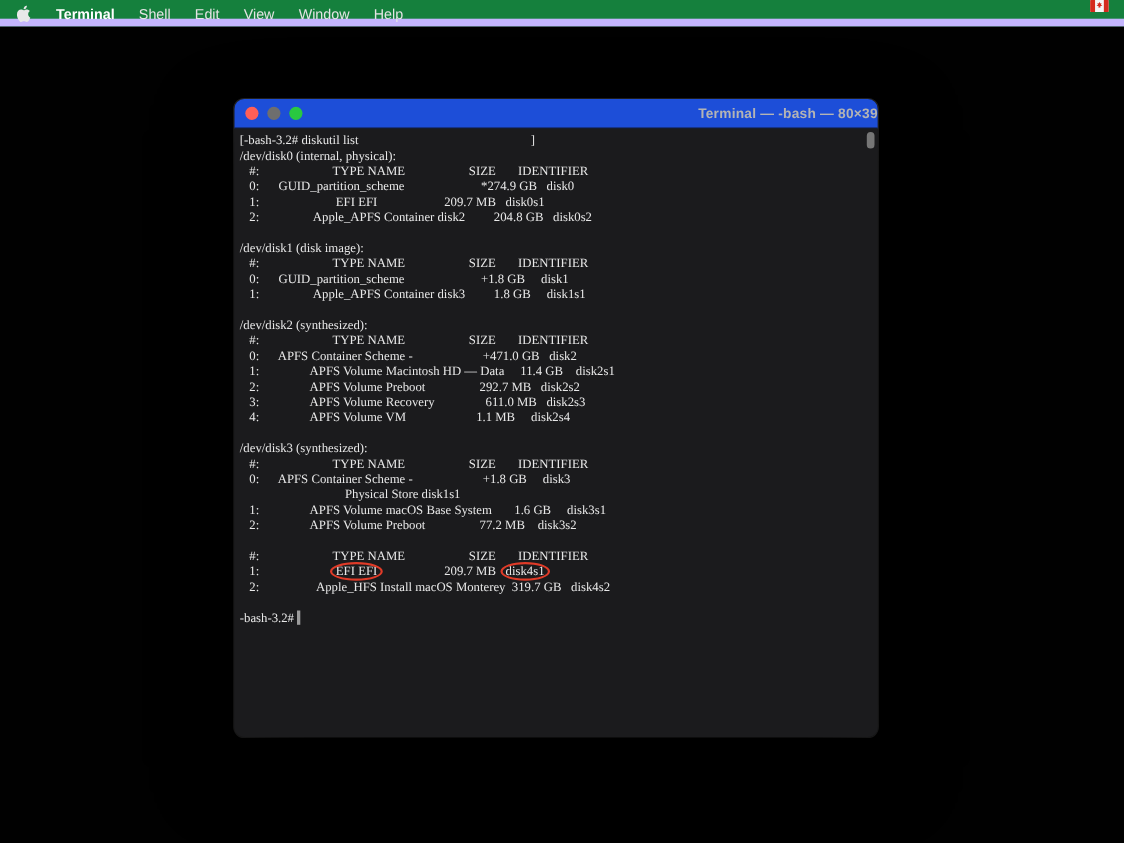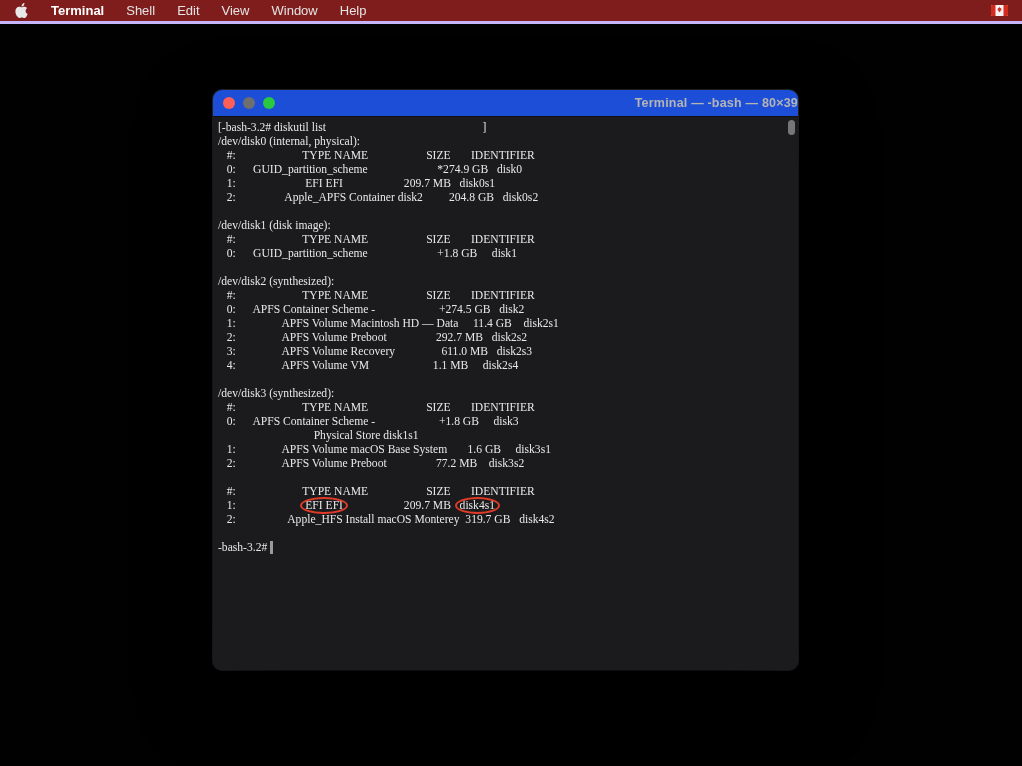--- a/index.html
+++ b/index.html
@@ -4,22 +4,22 @@
 <style>
   * { margin:0; padding:0; box-sizing:border-box; }
   html,body { width:1022px; height:766px; overflow:hidden; background:#000; }
   body { font-family:"Liberation Sans", sans-serif; }
 
   .desktop { position:relative; width:1022px; height:766px; background:#010101; }
 
   
   .menubar {
     position:absolute; top:0; left:0; right:0; height:24px;
-    background:#7f1d1d; border-bottom:3px solid #c4b5fd;
-    display:flex; align-items:center; color:#e4e4e4; font-size:13px;
+    background:#15803d; border-bottom:7px solid #c4b5fd;
+    display:flex; align-items:flex-start; color:#e4e4e4; font-size:13px;
   }
   .menu-item { padding:0 11px; height:24px; display:flex; align-items:center; cursor:default; }
   .menu-item.apple { padding:0 12px 0 15px; }
   .menu-item.app-name { font-weight:700; color:#ffffff; }
   .menubar-right { margin-left:auto; display:flex; align-items:center; padding-right:14px; }
   .flag { width:17px; height:11px; border-radius:1px; overflow:hidden; display:block; }
 
   
   .window {
     position:absolute; left:213px; top:90px; width:585px; height:580px;
@@ -100,24 +100,25 @@
           <div class="term-line"><span>[-bash-3.2# diskutil list                                                      </span><span>]</span></div>
           <div class="term-line"><span>/dev/disk0 (internal, physical):</span></div>
           <div class="term-line"><span>   #:                       </span><span>TYPE NAME</span><span>                    </span><span>SIZE</span><span>       </span><span>IDENTIFIER</span></div>
           <div class="term-line"><span>   0:      </span><span>GUID_partition_scheme</span><span>                        </span><span>*274.9 GB</span><span>   </span><span>disk0</span></div>
           <div class="term-line"><span>   1:                        </span><span>EFI EFI</span><span>                     </span><span>209.7 MB</span><span>   </span><span>disk0s1</span></div>
           <div class="term-line"><span>   2:                 </span><span>Apple_APFS Container disk2</span><span>         </span><span>204.8 GB</span><span>   </span><span>disk0s2</span></div>
           <div class="term-line"></div>
           <div class="term-line"><span>/dev/disk1 (disk image):</span></div>
           <div class="term-line"><span>   #:                       </span><span>TYPE NAME</span><span>                    </span><span>SIZE</span><span>       </span><span>IDENTIFIER</span></div>
           <div class="term-line"><span>   0:      </span><span>GUID_partition_scheme</span><span>                        </span><span>+1.8 GB</span><span>     </span><span>disk1</span></div>
+          <div class="term-line"><span>   1:                 </span><span>Apple_APFS Container disk3</span><span>         </span><span>1.8 GB</span><span>     </span><span>disk1s1</span></div>
           <div class="term-line"></div>
           <div class="term-line"><span>/dev/disk2 (synthesized):</span></div>
           <div class="term-line"><span>   #:                       </span><span>TYPE NAME</span><span>                    </span><span>SIZE</span><span>       </span><span>IDENTIFIER</span></div>
-          <div class="term-line"><span>   0:      </span><span>APFS Container Scheme -</span><span>                      </span><span>+274.5 GB</span><span>   </span><span>disk2</span></div>
+          <div class="term-line"><span>   0:      </span><span>APFS Container Scheme -</span><span>                      </span><span>+471.0 GB</span><span>   </span><span>disk2</span></div>
           <div class="term-line"><span>   1:                </span><span>APFS Volume Macintosh HD — Data</span><span>     </span><span>11.4 GB</span><span>    </span><span>disk2s1</span></div>
           <div class="term-line"><span>   2:                </span><span>APFS Volume Preboot</span><span>                 </span><span>292.7 MB</span><span>   </span><span>disk2s2</span></div>
           <div class="term-line"><span>   3:                </span><span>APFS Volume Recovery</span><span>                </span><span>611.0 MB</span><span>   </span><span>disk2s3</span></div>
           <div class="term-line"><span>   4:                </span><span>APFS Volume VM</span><span>                      </span><span>1.1 MB</span><span>     </span><span>disk2s4</span></div>
           <div class="term-line"></div>
           <div class="term-line"><span>/dev/disk3 (synthesized):</span></div>
           <div class="term-line"><span>   #:                       </span><span>TYPE NAME</span><span>                    </span><span>SIZE</span><span>       </span><span>IDENTIFIER</span></div>
           <div class="term-line"><span>   0:      </span><span>APFS Container Scheme -</span><span>                      </span><span>+1.8 GB</span><span>     </span><span>disk3</span></div>
           <div class="term-line"><span>                                 Physical Store disk1s1</span></div>
           <div class="term-line"><span>   1:                </span><span>APFS Volume macOS Base System</span><span>       </span><span>1.6 GB</span><span>     </span><span>disk3s1</span></div>

